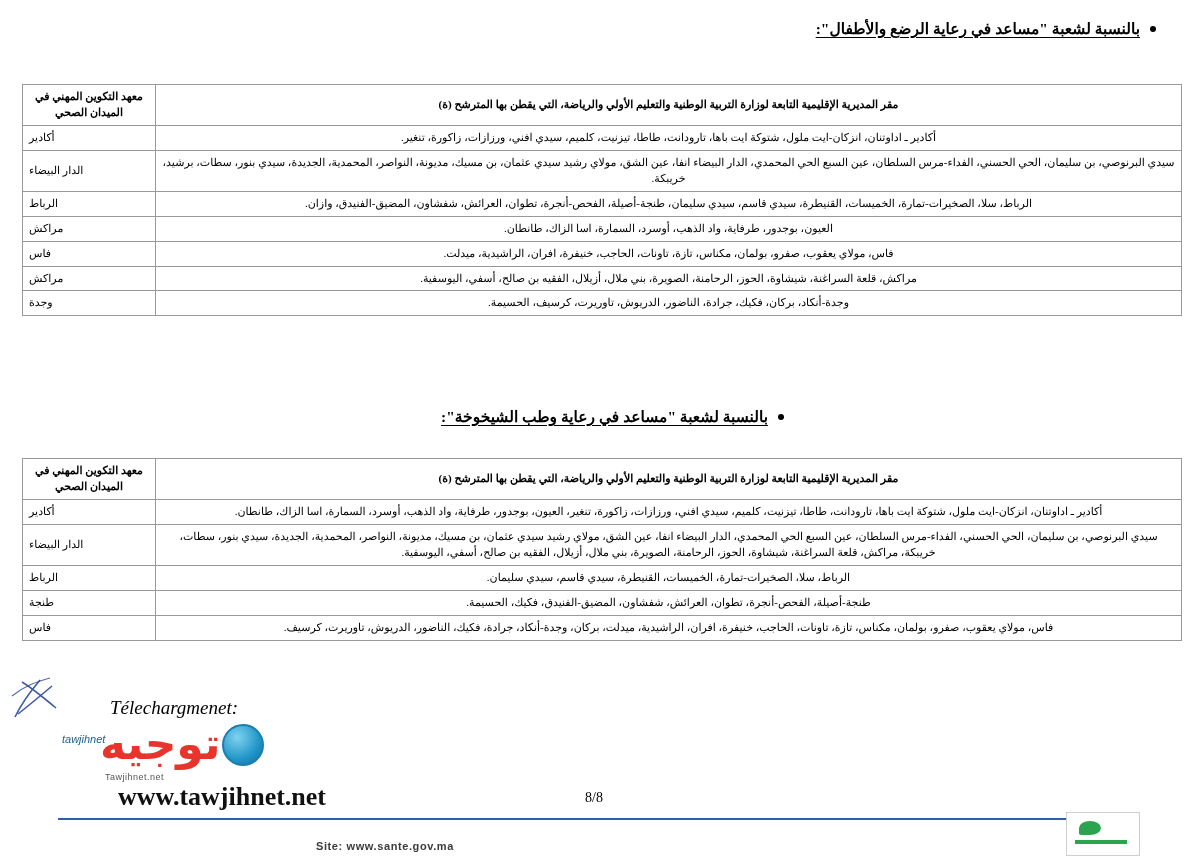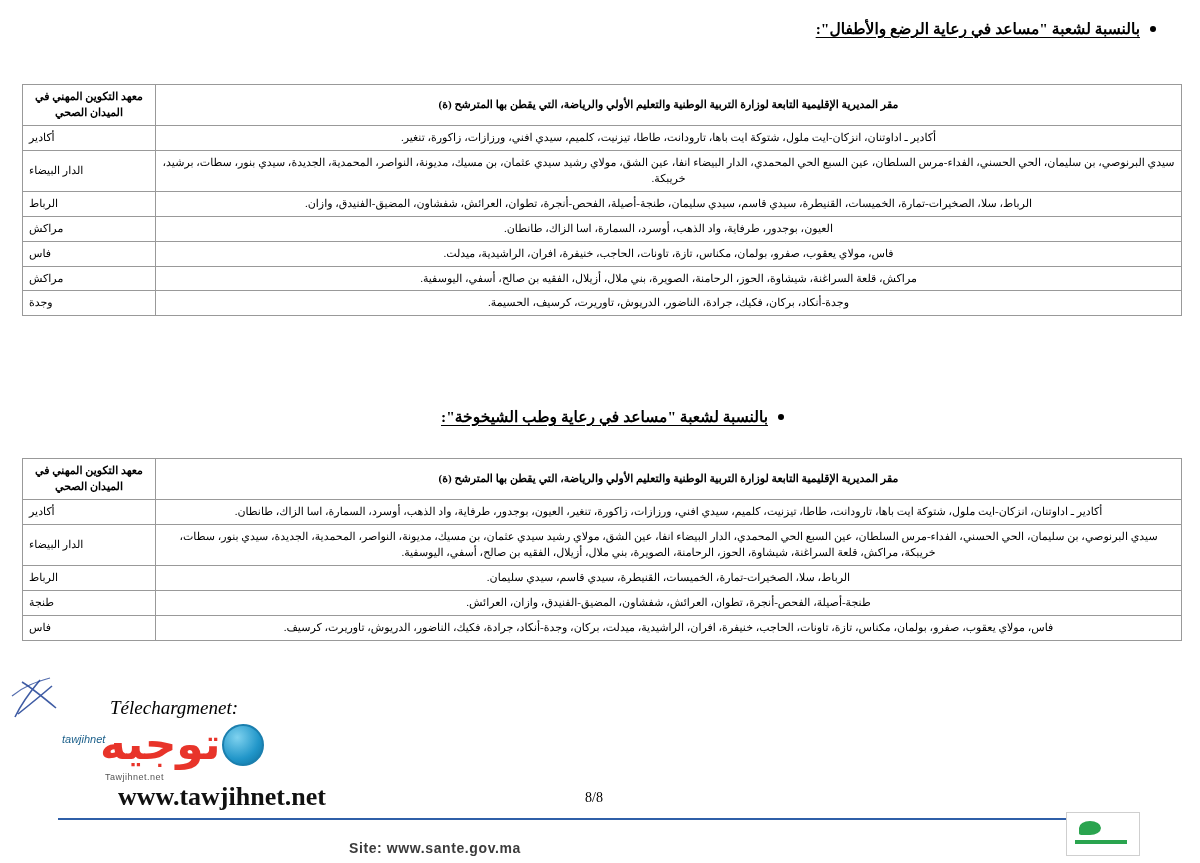--- a/index.html
+++ b/index.html
@@ -206,24 +206,24 @@
     top: 824px;
     font-family: "Liberation Sans", sans-serif;
     font-size: 11.5px;
     letter-spacing: 0.6px;
     color: #3b3b3b;
     font-weight: bold;
     direction: ltr;
   }
   .footer-line2 {
     position: absolute;
-    left: 349px;
+    left: 316px;
     top: 840px;
     font-family: "Liberation Sans", sans-serif;
-    font-size: 14px;
+    font-size: 11px;
     letter-spacing: 0.6px;
     color: #3b3b3b;
     font-weight: bold;
     direction: ltr;
   }
   .footer-logo {
     position: absolute;
     left: 1066px;
     top: 812px;
     width: 72px;
@@ -317,21 +317,21 @@
       </tr>
       <tr>
         <td class="col-dir">سيدي البرنوصي، بن سليمان، الحي الحسني، الفداء-مرس السلطان، عين السبع الحي المحمدي، الدار البيضاء انفا، عين الشق، مولاي رشيد سيدي عثمان، بن مسيك، مديونة، النواصر، المحمدية، الجديدة، سيدي بنور، سطات، خريبكة، مراكش، قلعة السراغنة، شيشاوة، الحوز، الرحامنة، الصويرة، بني ملال، أزيلال، الفقيه بن صالح، أسفي، اليوسفية.</td>
         <td class="col-inst">الدار البيضاء</td>
       </tr>
       <tr>
         <td class="col-dir">الرباط، سلا، الصخيرات-تمارة، الخميسات، القنيطرة، سيدي قاسم، سيدي سليمان.</td>
         <td class="col-inst">الرباط</td>
       </tr>
       <tr>
-        <td class="col-dir">طنجة-أصيلة، الفحص-أنجرة، تطوان، العرائش، شفشاون، المضيق-الفنيدق، وازان، العرائش.</td>
+        <td class="col-dir">طنجة-أصيلة، الفحص-أنجرة، تطوان، العرائش، شفشاون، المضيق-الفنيدق، فكيك، الحسيمة.</td>
         <td class="col-inst">طنجة</td>
       </tr>
       <tr>
         <td class="col-dir">فاس، مولاي يعقوب، صفرو، بولمان، مكناس، تازة، تاونات، الحاجب، خنيفرة، افران، الراشيدية، ميدلت، بركان، وجدة-أنكاد، جرادة، فكيك، الناضور، الدريوش، تاوريرت، كرسيف.</td>
         <td class="col-inst">فاس</td>
       </tr>
     </tbody>
   </table>
 
   <svg class="signature" viewBox="0 0 60 50">

